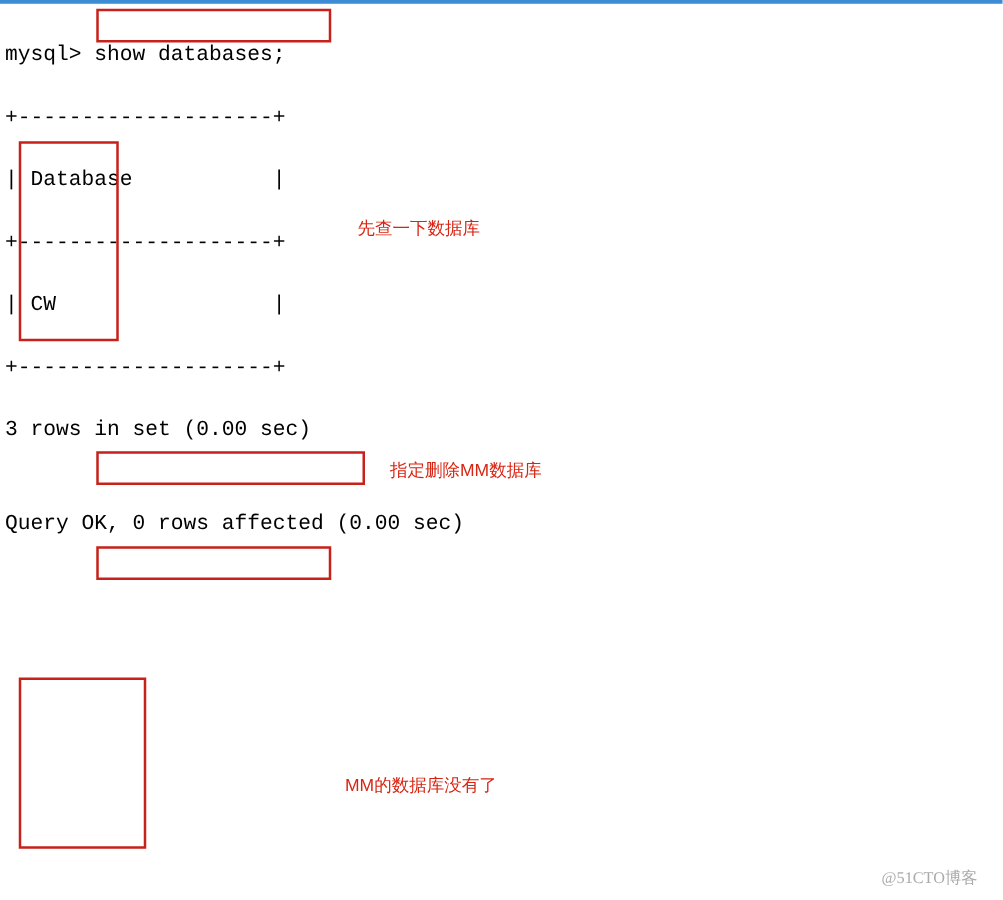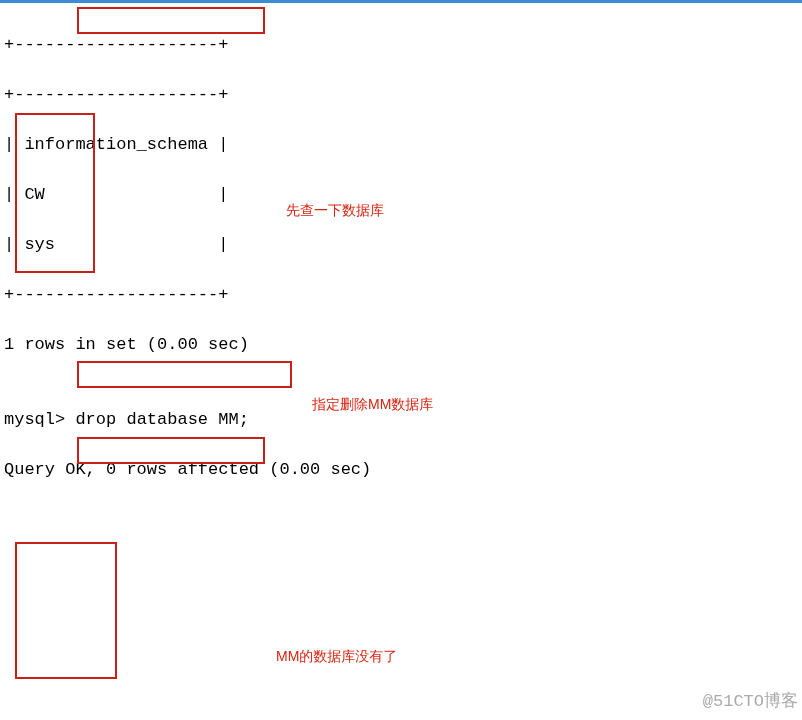--- a/index.html
+++ b/index.html
@@ -26,44 +26,42 @@
       border: 2px solid #c8201a;
       box-sizing: border-box;
       pointer-events: none;
     }
     .annotation {
       position: absolute;
       font-family: "Microsoft YaHei", "SimSun", sans-serif;
       font-size: 14px;
       color: #d82412;
       white-space: nowrap;
-      margin-top: 28px;
     }
     .watermark {
       position: absolute;
       bottom: 6px;
-      right: 4px;
-      font-size: 17px;
+      right: 20px;
+      font-size: 13px;
       color: #aaa;
-      font-family: Liberation Mono, monospace;
+      font-family: Liberation Serif, serif;
     }
   </style>
 </head>
 <body>
 
 <div class="term">
+<div><span>mysql&gt;</span> <span>show databases;</span></div>
 <div>+--------------------+</div>
+<div>| Database           |</div>
 <div>+--------------------+</div>
-<div>| information_schema |</div>
 <div>| CW                 |</div>
-<div>| sys                |</div>
 <div>+--------------------+</div>
-<div>1 rows in set (0.00 sec)</div>
+<div>3 rows in set (0.00 sec)</div>
 <div></div>
-<div><span>mysql&gt;</span> <span>drop database MM;</span></div>
 <div>Query OK, 0 rows affected (0.00 sec)</div>
 <div></div>
 
 
 
 
 
 
 
 

